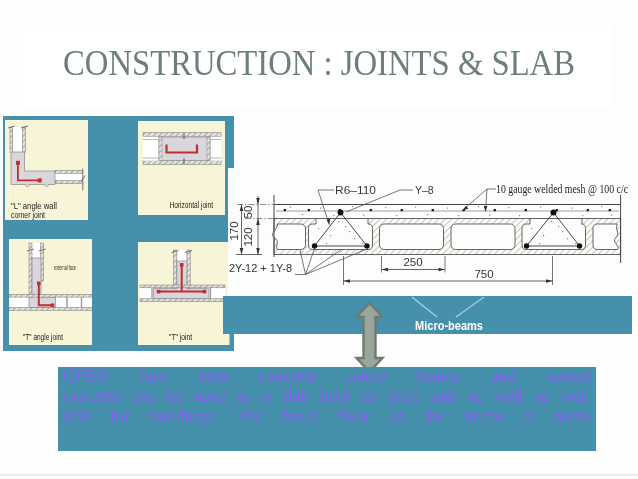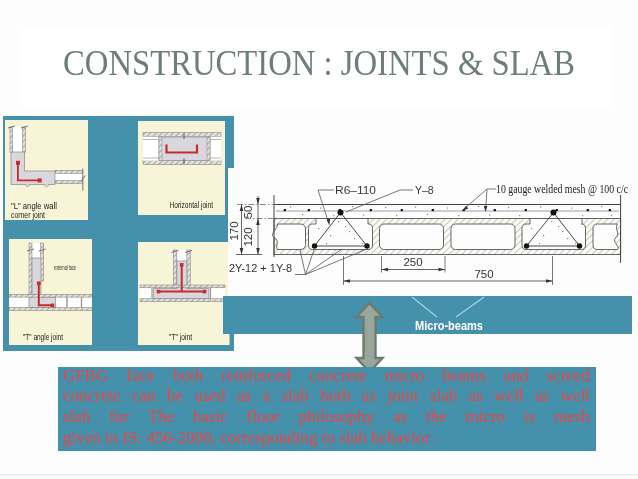--- a/index.html
+++ b/index.html
@@ -294,26 +294,25 @@
 
   <text x="415" y="330" font-size="13.5" font-weight="bold" fill="#ffffff" font-family="Liberation Sans, sans-serif" textLength="68" lengthAdjust="spacingAndGlyphs">Micro-beams</text>
 
   <path d="M 369.5 303 L 382.5 317 L 375.5 317 L 375.5 358 L 382.5 358 L 369.5 372 L 356.5 358 L 363.5 358 L 363.5 317 L 356.5 317 Z" fill="#9aa69b" stroke="#6f7b70" stroke-width="2.4" stroke-linejoin="miter"></path>
 
   <rect x="0" y="474" width="638" height="1.4" fill="#e8e8e8"></rect>
 </svg>
 
 <div class="abs" style="left:58px;top:367px;width:538px;height:84px;background:#4590ab;"></div>
 <div class="abs" style="left:63px;top:365.5px;width:527px;height:85px;background:transparent;
-     font-family:'Liberation Serif',serif;font-size:17px;line-height:20.8px;color:#ef4444;">
+     font-family:'Liberation Serif',serif;font-size:17px;line-height:20.8px;color:#8b5cf6;">
   <div style="display:flex;justify-content:space-between;">
       <span>GFRG</span>
       <span>face</span>
       <span>both</span>
-      <span>reinforced</span>
       <span>concrete</span>
       <span>micro</span>
       <span>beams</span>
       <span>and</span>
       <span>screed</span>
     </div>
   <div style="display:flex;justify-content:space-between;">
       <span>concrete</span>
       <span>can</span>
       <span>be</span>
@@ -326,24 +325,23 @@
       <span>joint</span>
       <span>slab</span>
       <span>as</span>
       <span>well</span>
       <span>as</span>
       <span>well</span>
     </div>
   <div style="display:flex;justify-content:space-between;">
       <span>slab</span>
       <span>for</span>
+      <span>buildings.</span>
       <span>The</span>
       <span>basic</span>
       <span>floor</span>
-      <span>philosophy</span>
       <span>as</span>
       <span>the</span>
       <span>micro</span>
       <span>is</span>
       <span>mesh</span>
     </div>
-  <div>given in IS: 456-2000, corresponding to slab behavior .</div>
 </div>
 
 </body></html>

